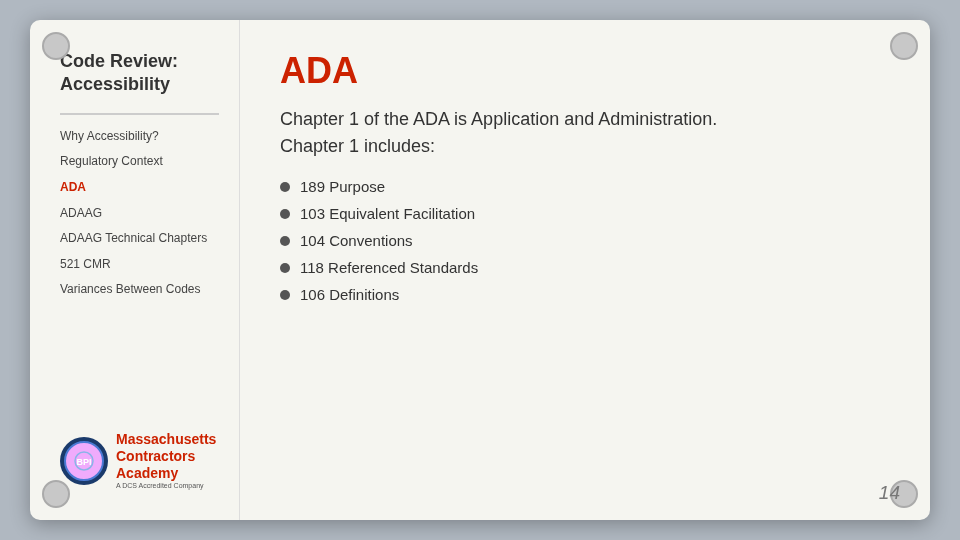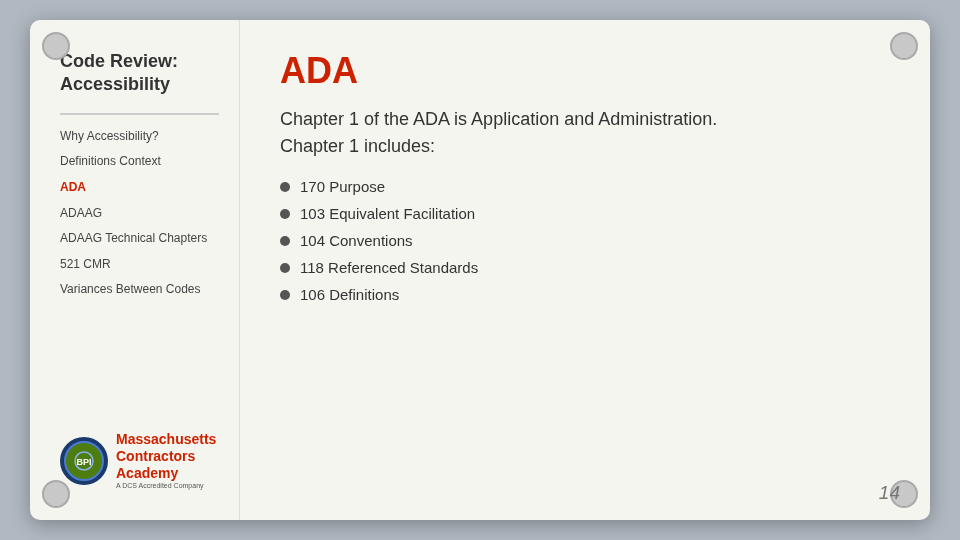--- a/index.html
+++ b/index.html
@@ -93,21 +93,21 @@
       display: flex;
       align-items: center;
       justify-content: center;
       flex-shrink: 0;
     }
 
     .logo-circle-inner {
       width: 40px;
       height: 40px;
       border-radius: 50%;
-      background: #4d7c0f;
+      background: #f0abfc;
       border: 2px solid #4a7ad4;
       display: flex;
       align-items: center;
       justify-content: center;
     }
 
     .logo-text-block {
       display: flex;
       flex-direction: column;
     }
@@ -189,21 +189,21 @@
   <div class="corner tr"></div>
   <div class="corner bl"></div>
   <div class="corner br"></div>
 
   <div class="sidebar">
     <div class="slide-title">Code Review: Accessibility</div>
     <div class="sidebar-divider"></div>
 
     <div id="nav-items-container">
         <div class="nav-item">Why Accessibility?</div>
-        <div class="nav-item">Definitions Context</div>
+        <div class="nav-item">Regulatory Context</div>
         <div class="nav-item active">ADA</div>
         <div class="nav-item">ADAAG</div>
         <div class="nav-item">ADAAG Technical Chapters</div>
         <div class="nav-item">521 CMR</div>
         <div class="nav-item">Variances Between Codes</div>
       </div>
 
     <div class="sidebar-logo">
       <div class="logo-circle">
         <div class="logo-circle-inner">
@@ -222,21 +222,21 @@
 
   <div class="main-content">
     <div class="main-title">ADA</div>
     <div class="intro-text">
       <span>Chapter 1 of the ADA is Application and Administration.</span><br>
       <span>Chapter 1 includes:</span>
     </div>
     <ul class="bullet-list" id="bullet-list">
         <li>
           <span class="bullet-dot"></span>
-          <span>170 Purpose</span>
+          <span>189 Purpose</span>
         </li>
         <li>
           <span class="bullet-dot"></span>
           <span>103 Equivalent Facilitation</span>
         </li>
         <li>
           <span class="bullet-dot"></span>
           <span>104 Conventions</span>
         </li>
         <li>

